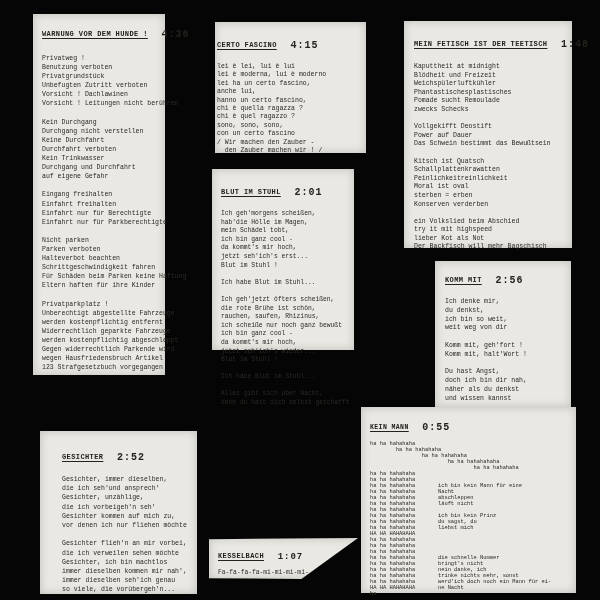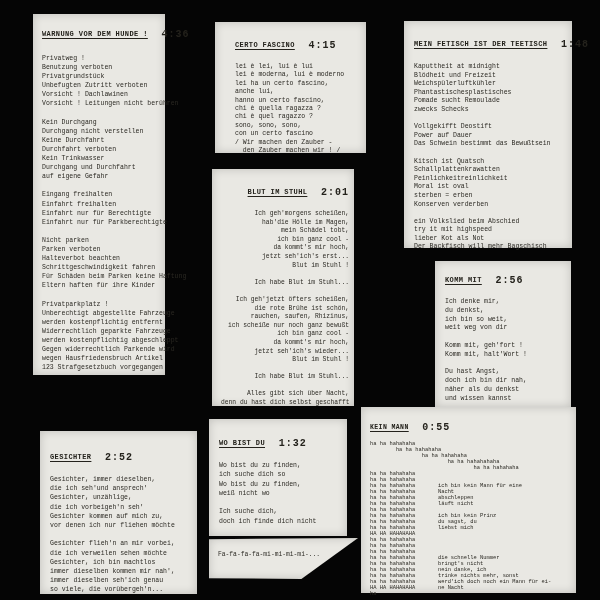--- a/index.html
+++ b/index.html
@@ -22,29 +22,29 @@
     font-weight:bold;font-size:10px;letter-spacing:1px;margin-left:4px;
     display:inline-block;transform:translateY(0.5px);
   }
   .card pre{
     margin:0;font-family:inherit;color:#2b2923;
     white-space:pre;
   }
   
   .c1{left:33px;top:14px;width:132px;height:361px;padding:9px 8px 0 9px;}
   .c1 pre{font-size:6.5px;line-height:9.1px;margin-top:13px;}
-  .c2{left:215px;top:22px;width:151px;height:131px;padding:12px 8px 0 20px;}
+  .c2{left:215px;top:22px;width:151px;height:131px;padding:12px 8px 0 2px;}
   .c2 pre{font-size:6.5px;line-height:8.4px;margin-top:11px;}
   .c3{left:404px;top:21px;width:168px;height:227px;padding:12px 6px 6px 10px;}
   .c3 pre{font-size:6.5px;line-height:8.6px;margin-top:12px;}
-  .c4{left:212px;top:169px;width:142px;height:237px;padding:12px 5px 0 9px;text-align:right;}
+  .c4{left:212px;top:169px;width:142px;height:181px;padding:12px 5px 0 9px;}
   .c4 pre{font-size:6.3px;line-height:8.6px;margin-top:11px;}
   .c5{left:435px;top:261px;width:136px;height:146px;padding:8px 6px 0 10px;}
   .c5 pre{font-size:6.5px;line-height:8.8px;margin-top:11px;}
-  .c6{left:40px;top:431px;width:157px;height:163px;padding:15px 6px 0 10px;}
+  .c6{left:40px;top:431px;width:157px;height:163px;padding:15px 6px 0 22px;}
   .c6 pre{font-size:6.5px;line-height:9.2px;margin-top:11px;}
   .c7{left:209px;top:419px;width:138px;height:117px;padding:13px 6px 0 10px;}
   .c7 pre{font-size:6.5px;line-height:9.3px;margin-top:11px;}
   .c8{left:209px;top:538px;width:149px;height:41px;padding:7px 6px 0 9px;
       clip-path:polygon(0 3%,100% 0,62% 100%,0 98%);}
   .c8 pre{font-size:6.3px;line-height:8.6px;margin-top:6px;}
   .c8 .song-time{font-size:9px;}
   .c9{left:361px;top:407px;width:215px;height:186px;padding:9px 4px 0 9px;}
   .c9 pre{font-size:5.4px;line-height:6.0px;margin-top:7px;}
   .c9 .song-title{font-size:6.5px;}
@@ -206,35 +206,26 @@
 vor denen ich nur fliehen möchte
 
 Gesichter flieh'n an mir vorbei,
 die ich verweilen sehen möchte
 Gesichter, ich bin machtlos
 immer dieselben kommen mir nah',
 immer dieselben seh'ich genau
 so viele, die vorübergeh'n...</pre>
   </div>
 
-  <div class="card c7">
-    <div class="title-row">
-      <span class="song-title">WO BIST DU</span>
-      <span class="song-time">1:32</span>
-    </div>
-    <pre>Wo bist du zu finden,
-ich suche dich so
-Wo bist du zu finden,
-weiß nicht wo
-
-Ich suche dich,
-doch ich finde dich nicht</pre>
-  </div>
 
   <div class="card c8">
+    <div class="title-row">
+      <span class="song-title">KESSELBACH</span>
+      <span class="song-time">1:07</span>
+    </div>
     <pre>Fa-fa-fa-fa-mi-mi-mi-mi-...</pre>
   </div>
 
   <div class="card c9">
     <div class="title-row">
       <span class="song-title">KEIN MANN</span>
       <span class="song-time">0:55</span>
     </div>
     <pre>ha ha hahahaha
         ha ha hahahaha

